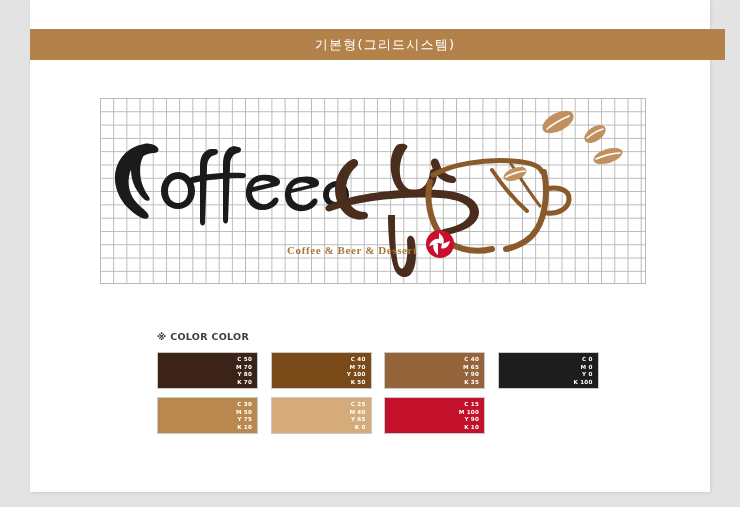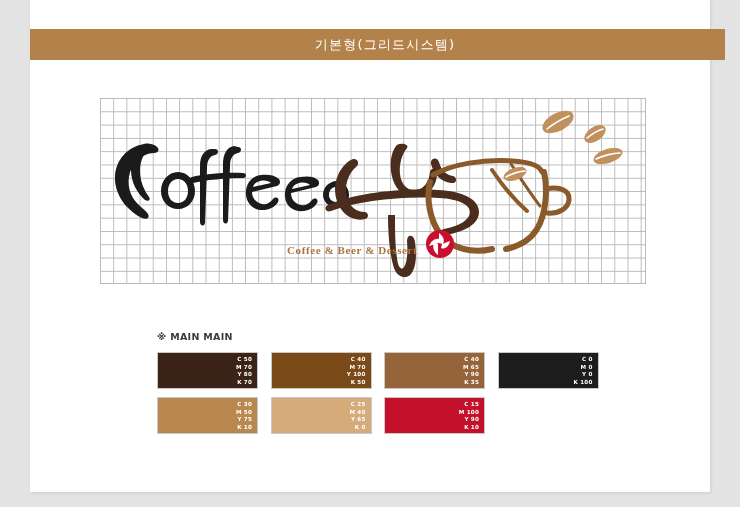--- a/index.html
+++ b/index.html
@@ -222,21 +222,21 @@
             <path d="M-11 2 C-9 -3 -5 -6 -1 -5 L-1 -1 Z"></path>
           </g>
         </g>
 
       </svg>
     </div>
 
     <div class="tagline">Coffee &amp; Beer &amp; Dessert</div>
   </div>
 
-  <div class="main-color-label">※ MAIN MAIN</div>
+  <div class="main-color-label">※ COLOR COLOR</div>
 
   <div class="swatch-grid">
 
     <div class="swatch-row">
       <div class="swatch" style="background:#3b2317">
         <div class="cmyk">
           <div>C 50</div>
           <div>M 70</div>
           <div>Y 80</div>
           <div>K 70</div>

